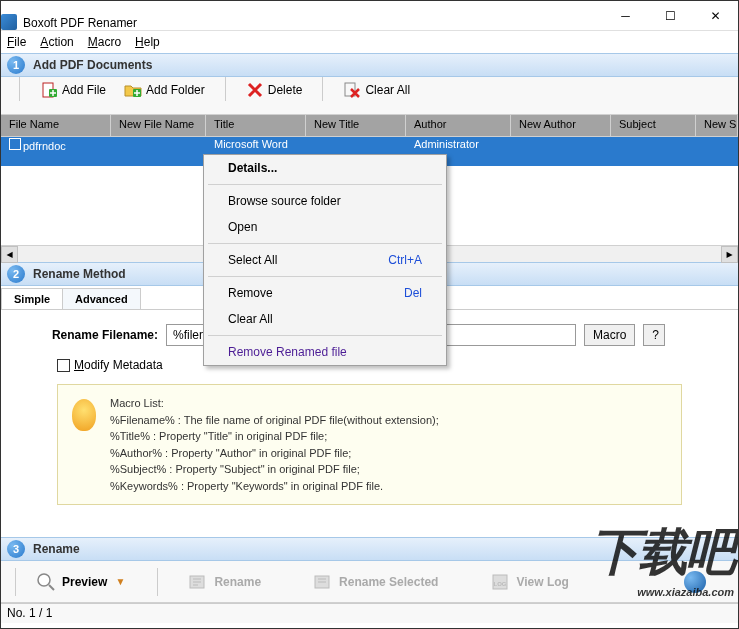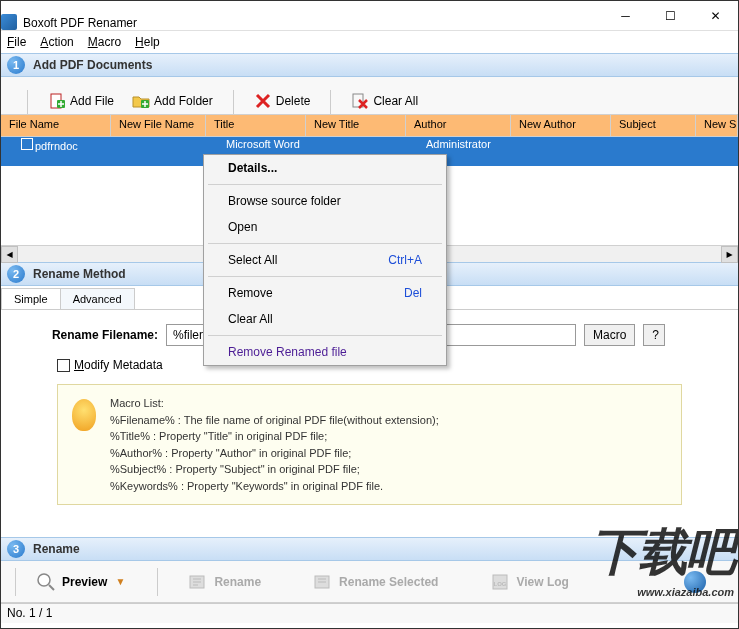--- a/index.html
+++ b/index.html
@@ -7,34 +7,34 @@
 .titlebar { height: 30px; background: #fff; display: flex; align-items: flex-end; padding-left: 0; border-bottom: 1px solid #e0e0e0; }
 .titlebar .app-icon { width: 16px; height: 16px; background: linear-gradient(135deg,#3a8bd8,#2060a0); margin-right: 6px; border-radius: 2px; }
 .titlebar .title { font-size: 12px; color: #000; flex: 1; }
 .win-btns { display: flex; }
 .win-btn { width: 45px; height: 28px; display: flex; align-items: center; justify-content: center; font-size: 12px; cursor: default; }
 .menubar { height: 22px; display: flex; align-items: center; padding-left: 6px; gap: 14px; font-size: 12px; }
 .menubar span { cursor: default; }
 .menubar span u { text-decoration: underline; }
 .section-hdr { height: 24px; background: linear-gradient(#e6f0fb,#c8def5); border-top: 1px solid #a6c8e8; border-bottom: 1px solid #a6c8e8; display: flex; align-items: center; padding-left: 6px; font-weight: bold; font-size: 12px; color: #333; }
 .section-num { width: 18px; height: 18px; border-radius: 50%; background: radial-gradient(circle at 30% 30%,#79b9f0,#2a7acd); color: #fff; display: flex; align-items: center; justify-content: center; font-size: 11px; margin-right: 8px; }
-.toolbar { height: 38px; display: flex; align-items: flex-end; padding-left: 16px; gap: 2px; border-bottom: 1px solid #d0d0d0; background: #f8f8f8; }
+.toolbar { height: 38px; display: flex; align-items: flex-start; padding-left: 8px; gap: 2px; border-bottom: 1px solid #d0d0d0; background: #f8f8f8; }
 .toolbar .sep { width: 1px; height: 24px; background: #ccc; margin: 0 10px; }
 .tbtn { display: flex; align-items: center; padding: 4px 8px; cursor: default; gap: 4px; }
 .ticon { width: 18px; height: 18px; }
-.table-hdr { height: 22px; display: flex; background: #fdba74; border-bottom: 1px solid #d0d0d0; font-size: 11px; }
+.table-hdr { height: 22px; display: flex; background: #a3a3a3; border-bottom: 1px solid #d0d0d0; font-size: 11px; }
 .th { padding: 3px 8px; border-right: 1px solid #d0d0d0; white-space: nowrap; overflow: hidden; }
 .table-body { height: 108px; background: #fff; position: relative; overflow: hidden; }
-.row { height: 29px; display: flex; background: #2a7acd; color: #fff; font-size: 11px; padding-left: 12px; }
+.row { height: 29px; display: flex; background: #2a7acd; color: #fff; font-size: 11px; }
 .td { padding: 1px 8px; white-space: nowrap; overflow: hidden; }
 .hscroll { height: 17px; background: #f0f0f0; border-top: 1px solid #d0d0d0; display: flex; align-items: center; }
 .hsbtn { width: 17px; height: 17px; background: #e0e0e0; border: 1px solid #c0c0c0; display: flex; align-items: center; justify-content: center; font-size: 8px; }
 .hstrack { flex: 1; }
 .tabs { display: flex; border-bottom: 1px solid #ccc; margin-top: 2px; }
-.tab { padding: 4px 12px; border: 1px solid #ccc; border-bottom: none; background: #fff; font-size: 11px; cursor: default; margin-right: -1px; }
+.tab { padding: 4px 12px; border: 1px solid #ccc; border-bottom: none; background: #fff; font-size: 11px; cursor: default; margin-right: -1px; font-weight: bold; }
 .tab.inactive { background: #f4f8fc; }
 .form-panel { padding: 14px 22px; background: #fff; }
 .form-row { display: flex; align-items: center; gap: 8px; margin-bottom: 12px; }
 .form-label { width: 135px; text-align: right; font-weight: bold; font-size: 12px; }
 .form-input { flex: 1; height: 22px; border: 1px solid #999; padding: 2px 6px; font-size: 12px; background: #fff; max-width: 410px; }
 .sm-btn { height: 22px; padding: 0 8px; border: 1px solid #999; background: #f0f0f0; font-size: 12px; cursor: default; }
 .chk-row { display: flex; align-items: center; gap: 4px; margin-left: 34px; font-size: 12px; }
 .chk { width: 13px; height: 13px; border: 1px solid #333; }
 .macro-box { margin: 12px 34px 4px 34px; background: #fefef0; border: 1px solid #e0d8a0; padding: 10px 14px; display: flex; gap: 14px; font-size: 11px; color: #333; }
 .bulb { width: 24px; height: 32px; background: radial-gradient(circle at 50% 35%,#ffe070,#f0a020); border-radius: 50% 50% 45% 45%; align-self: flex-start; margin-top: 4px; }

